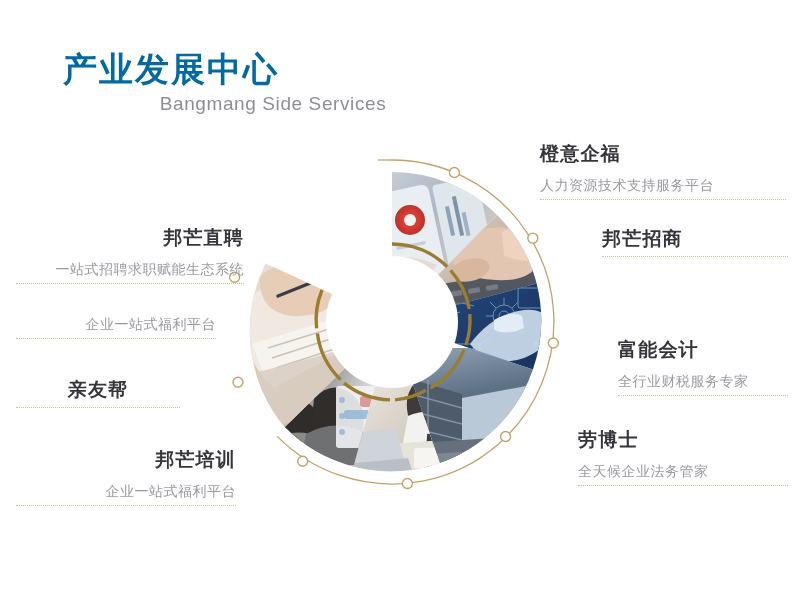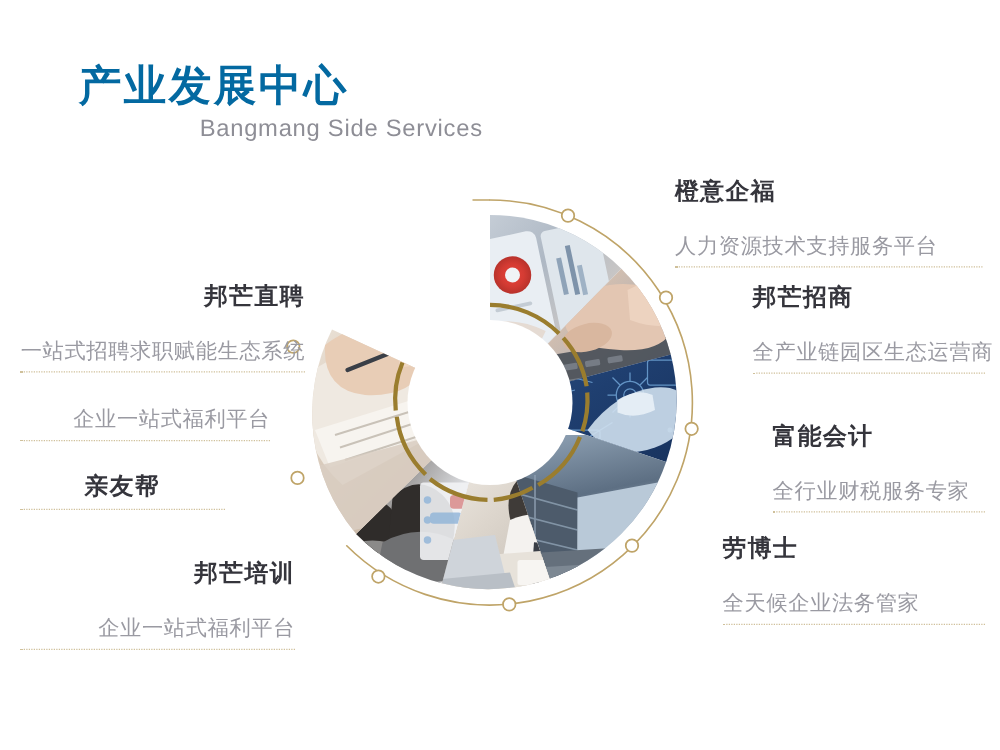--- a/index.html
+++ b/index.html
@@ -60,25 +60,25 @@
   }
   .label-item .name {
     font-size: 19px;
     font-weight: bold;
     color: #35353c;
     letter-spacing: 1.2px;
     line-height: 1.25;
     white-space: nowrap;
   }
   .label-item .desc {
-    font-size: 17px;
+    font-size: 14px;
     color: #9a9aa2;
     letter-spacing: 0.5px;
     line-height: 1.3;
-    margin-top: 20px;
+    margin-top: 10px;
     white-space: nowrap;
   }
   .label-item .rule {
     height: 0;
     border-bottom: 1px dotted #cfc09a;
     margin-top: 5px;
   }
   .col-left  { text-align: right; }
   .col-right { text-align: left; }
 </style>
@@ -343,21 +343,20 @@
 </div>
 
 <div class="label-item col-right" style="left:540px; top:142px; width:246px;">
   <div class="name">橙意企福</div>
   <div class="desc">人力资源技术支持服务平台</div>
   <div class="rule"></div>
 </div>
 
 <div class="label-item col-right" style="left:602px; top:227px; width:186px;">
   <div class="name">邦芒招商</div>
-  <div class="desc">全产业链园区生态运营商</div>
   <div class="rule"></div>
 </div>
 
 <div class="label-item col-right" style="left:618px; top:338px; width:170px;">
   <div class="name">富能会计</div>
   <div class="desc">全行业财税服务专家</div>
   <div class="rule"></div>
 </div>
 
 <div class="label-item col-right" style="left:578px; top:428px; width:210px;">

